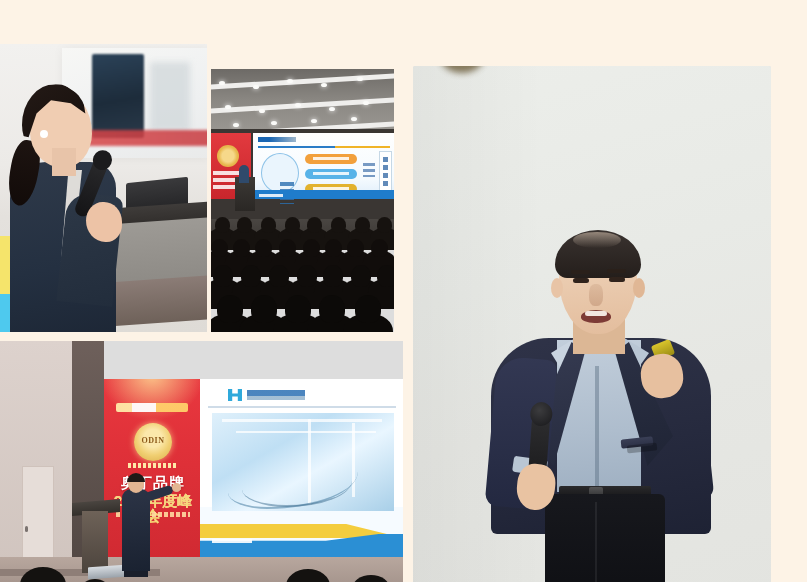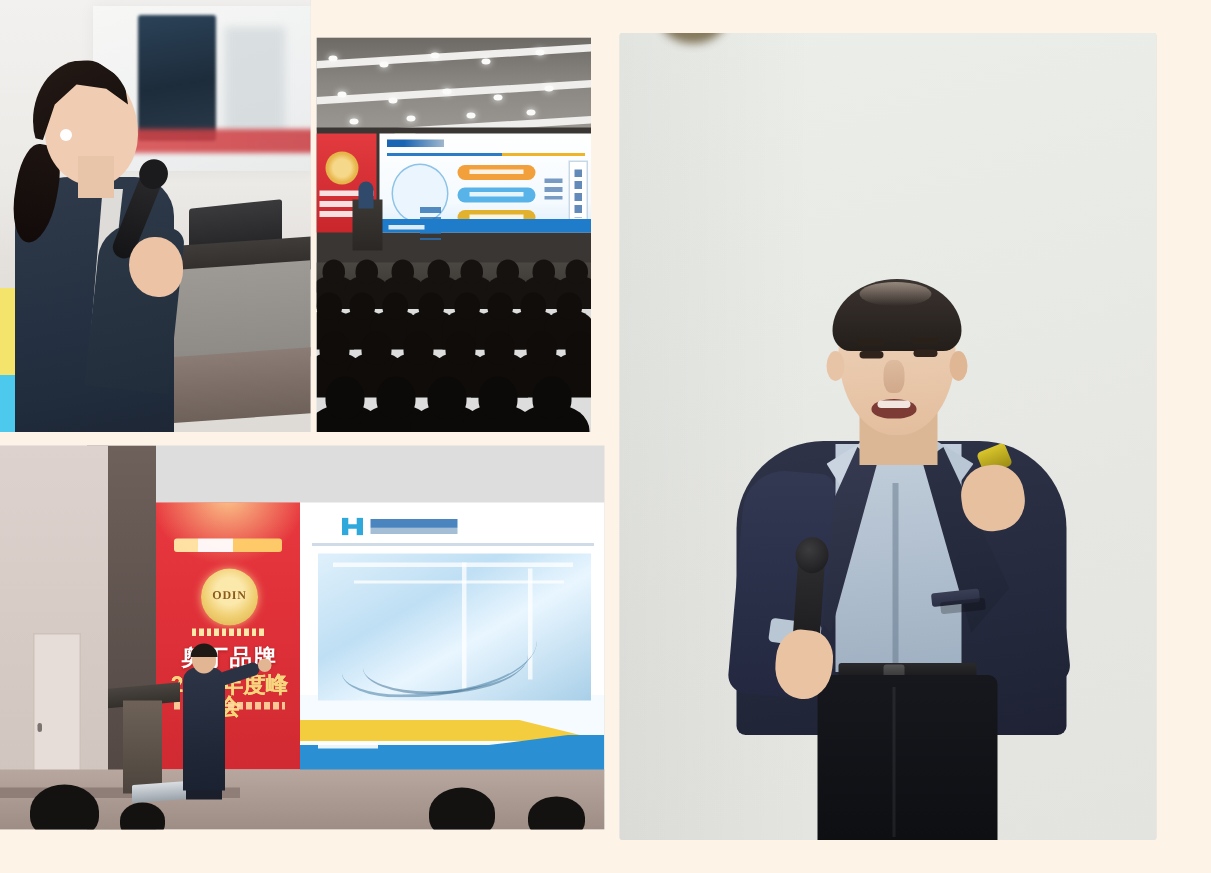--- a/index.html
+++ b/index.html
@@ -3,21 +3,21 @@
 <meta charset="utf-8">
 <title>Event Photo Collage</title>
 <style>
   html,body{margin:0;padding:0;}
   body{
     width:807px;height:582px;overflow:hidden;
     background:#fdf3e6;
     font-family:"Liberation Sans","DejaVu Sans",sans-serif;
     position:relative;
   }
-  .stage{position:absolute;inset:0;}
+  .stage{position:absolute;inset:0;margin-top:44px;}
 
   .photo{position:absolute;overflow:hidden;background:#ddd;}
 
   
   #p1{left:0;top:0;width:207px;height:288px;}
   #p1 .bg{position:absolute;inset:0;
     background:
       linear-gradient(180deg,#f2f1ef 0%,#eceae7 42%,#e4e1dd 60%,#dedbd6 100%);
   }
   

